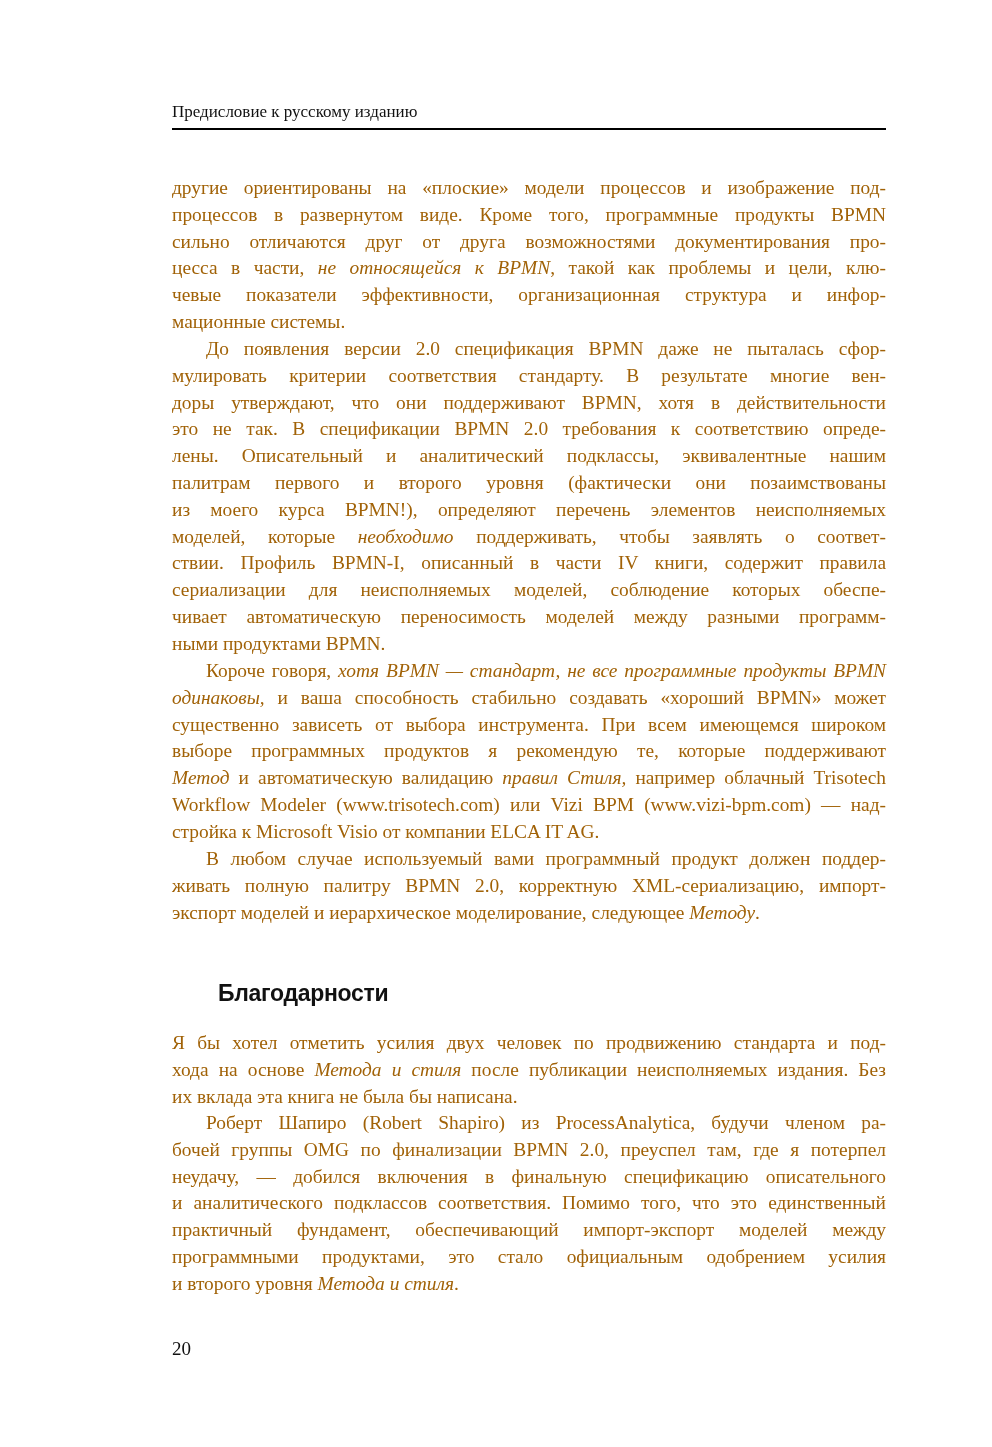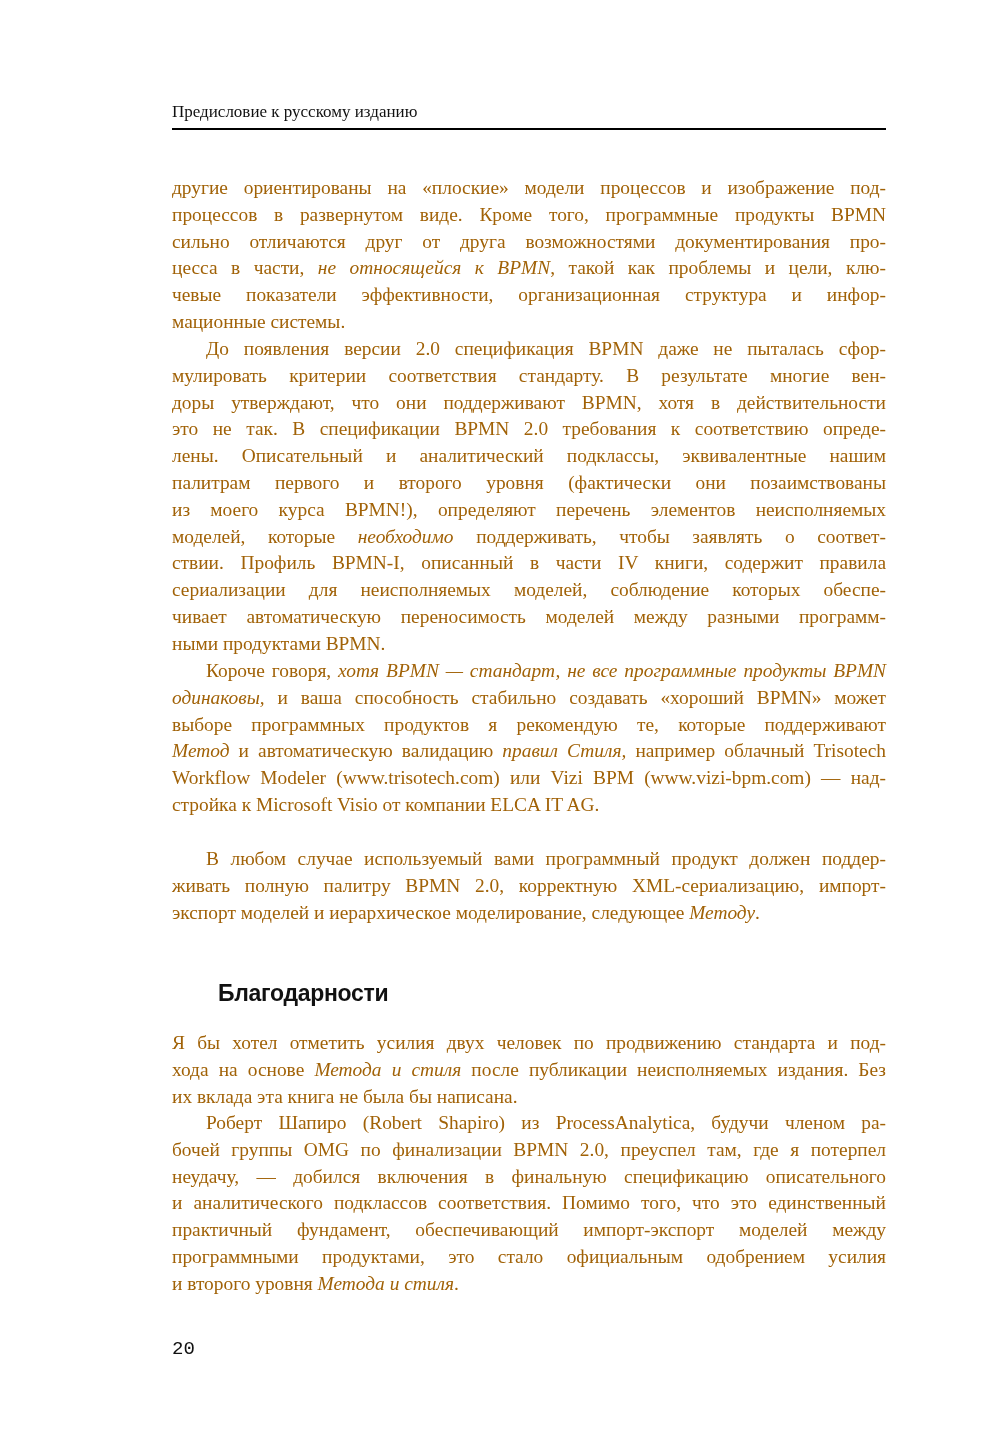--- a/index.html
+++ b/index.html
@@ -24,21 +24,21 @@
     .line.indent { padding-left: 34px; }
     .it { font-style: italic; }
     .section-heading {
       position: absolute; left: 172px; top: 980px;
       font-family: "Liberation Sans", sans-serif; font-weight: bold; font-size: 23px; color: #111;
       letter-spacing: -0.3px;
       margin-left: 46px;
     }
     .page-number {
       position: absolute; left: 172px; top: 1338px;
-      font-family: Liberation Mono, monospace; font-size: 19px; color: #111;
+      font-family: Liberation Serif, serif; font-size: 19px; color: #111;
     }
   </style>
 </head>
 <body>
 
 <div class="page">
 
   <div class="running-head">Предисловие к русскому изданию</div>
   <div class="head-rule"></div>
 
@@ -62,20 +62,21 @@
     <span class="line"><span>моделей, которые </span><span class="it">необходимо</span><span> поддерживать, чтобы заявлять о соответ-</span></span>
     <span class="line">ствии. Профиль BPMN-I, описанный в части IV книги, содержит правила</span>
     <span class="line">сериализации для неисполняемых моделей, соблюдение которых обеспе-</span>
     <span class="line">чивает автоматическую переносимость моделей между разными программ-</span>
     <span class="line last">ными продуктами BPMN.</span>
   </div>
 
   <div class="body-block" style="top:658px;">
     <span class="line indent"><span>Короче говоря, </span><span class="it">хотя BPMN — стандарт, не все программные продукты BPMN</span></span>
     <span class="line"><span class="it">одинаковы,</span><span> и ваша способность стабильно создавать «хороший BPMN» может</span></span>
+    <span class="line">существенно зависеть от выбора инструмента. При всем имеющемся широком</span>
     <span class="line">выборе программных продуктов я рекомендую те, которые поддерживают</span>
     <span class="line"><span class="it">Метод</span><span> и автоматическую валидацию </span><span class="it">правил Стиля,</span><span> например облачный Trisotech</span></span>
     <span class="line">Workflow Modeler (www.trisotech.com) или Vizi BPM (www.vizi-bpm.com) — над-</span>
     <span class="line last">стройка к Microsoft Visio от компании ELCA IT AG.</span>
   </div>
 
   <div class="body-block" style="top:846px;">
     <span class="line indent">В любом случае используемый вами программный продукт должен поддер-</span>
     <span class="line">живать полную палитру BPMN 2.0, корректную XML-сериализацию, импорт-</span>
     <span class="line last"><span>экспорт моделей и иерархическое моделирование, следующее </span><span class="it">Методу</span><span>.</span></span>

